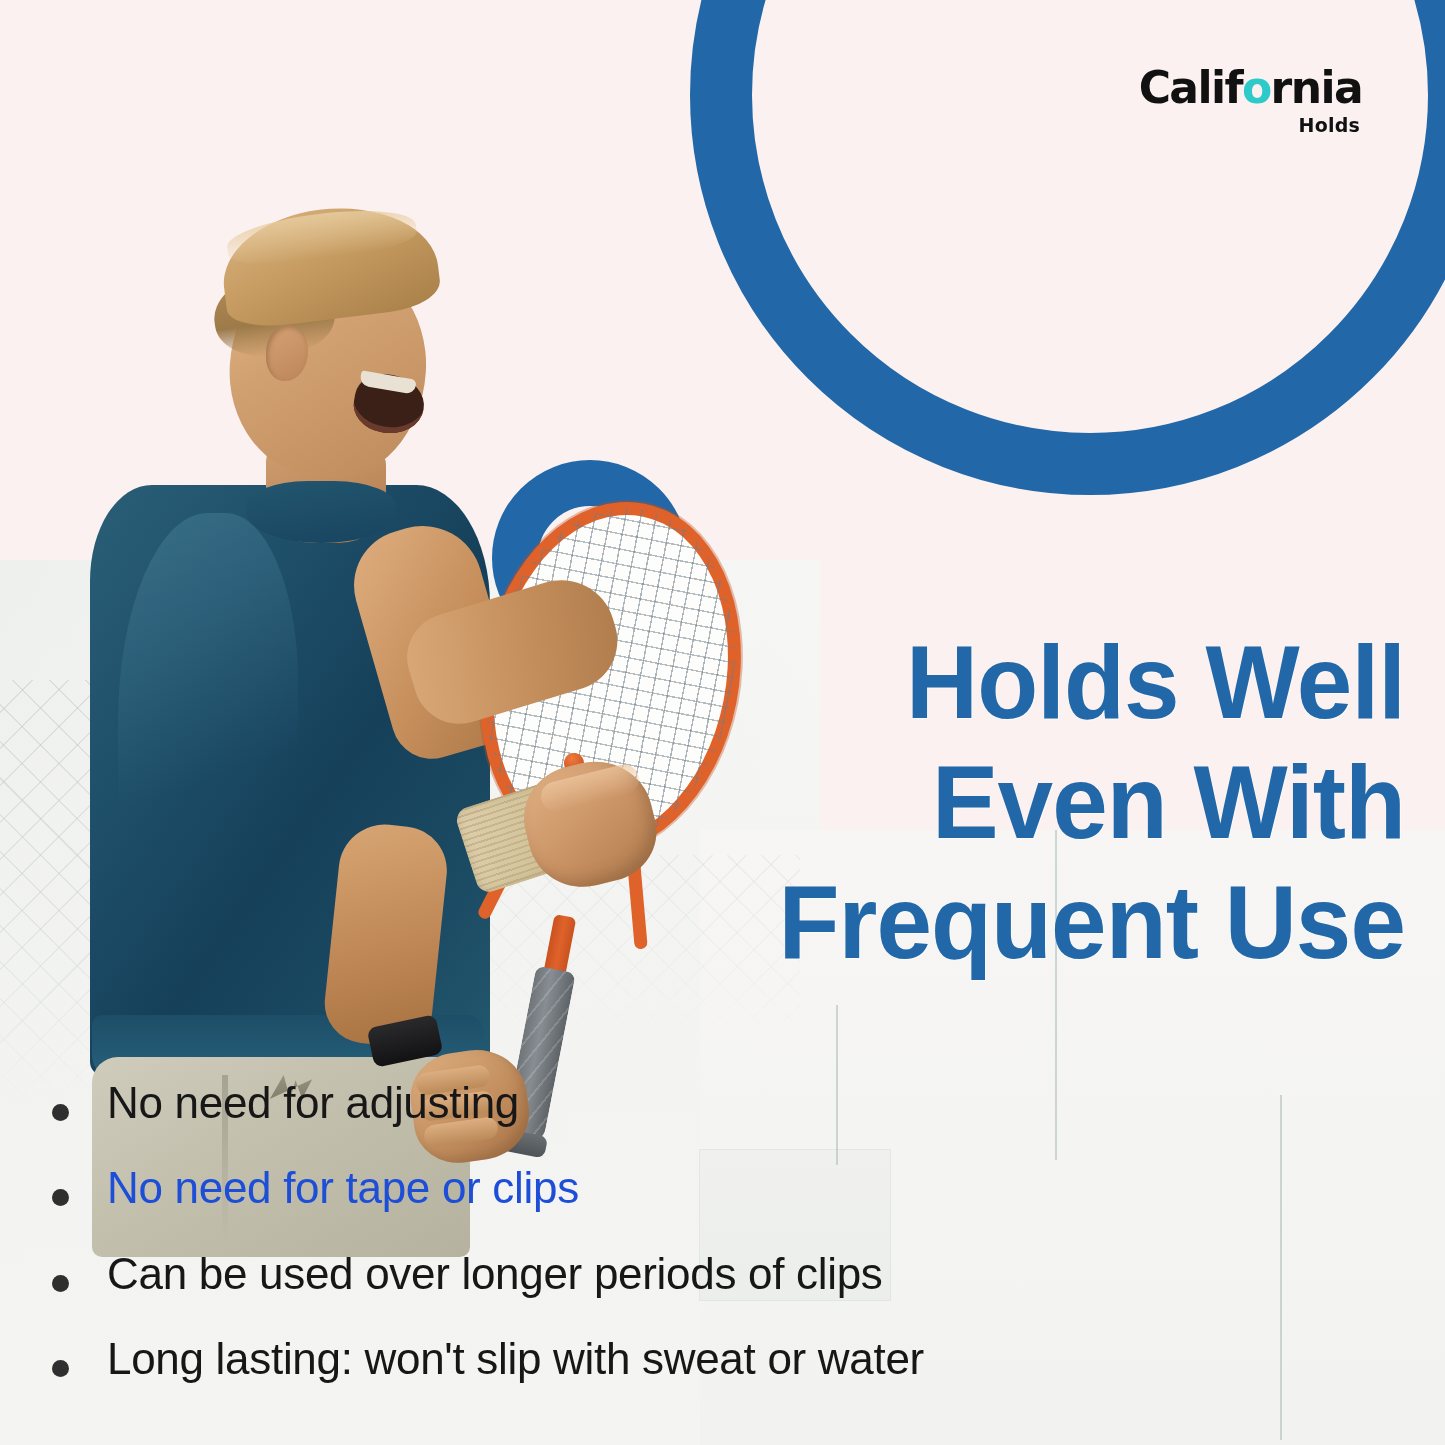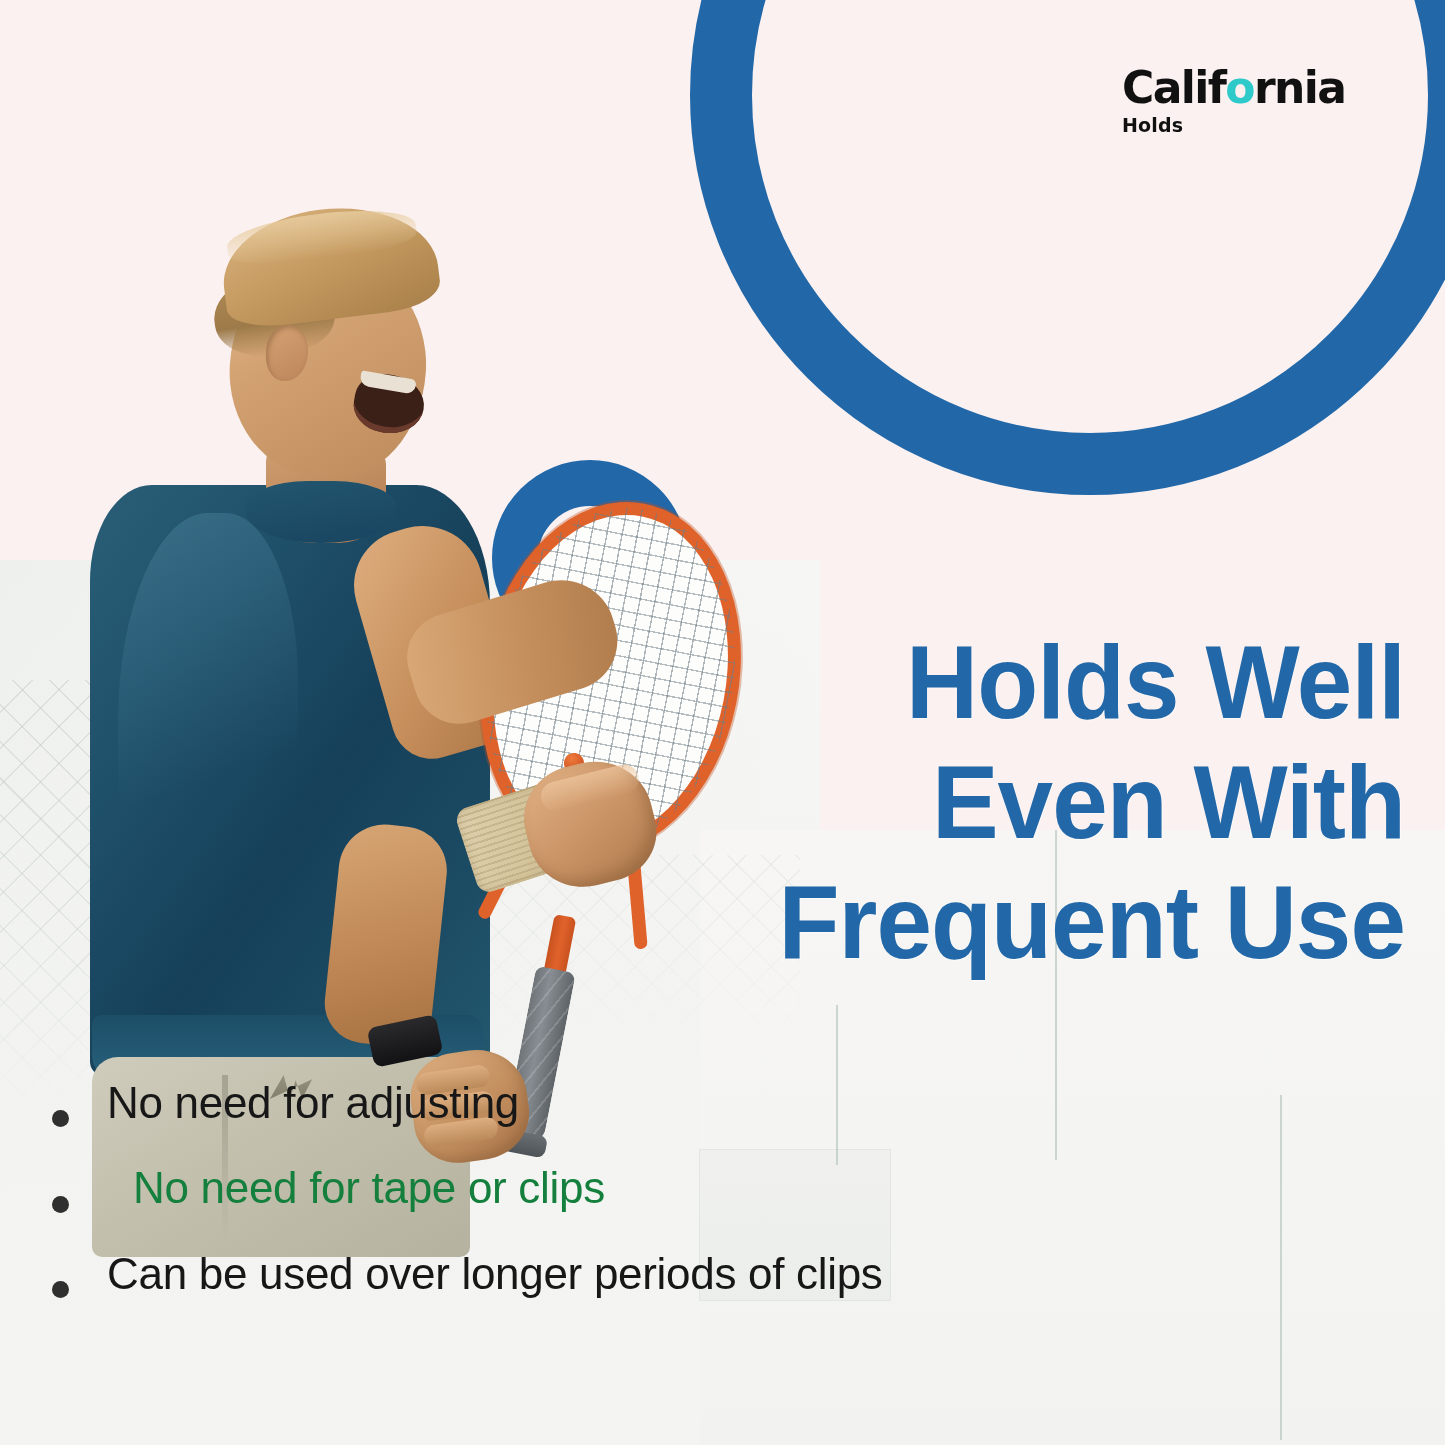--- a/index.html
+++ b/index.html
@@ -269,20 +269,21 @@
       linear-gradient(90deg,#6f7479,#878d92 40%,#5e6367);
   }
   .grip-cap{
     position:absolute;left:128px;top:640px;width:48px;height:22px;border-radius:8px;
     background:linear-gradient(180deg,#6a6f74,#4e5357);
   }
 
   
   .logo{
     position:absolute;left:1122px;top:66px;width:240px;height:80px;
+    text-align:right;
   }
   .logo-main{
     font-family:"DejaVu Sans", sans-serif;
     font-weight:700;
     font-size:44px;
     letter-spacing:-1.6px;
     color:#111111;
     line-height:1;
     white-space:nowrap;
   }
@@ -311,21 +312,21 @@
     transform-origin:100% 50%;
     text-shadow:1px 1px 0 rgba(255,255,255,.55);
   }
   .headline .hl-line{display:block;white-space:nowrap;margin-bottom:16px;}
 
   
   .bullets{
     position:absolute;left:52px;top:1078px;width:1180px;
   }
   .bullet-row{
-    display:flex;align-items:flex-end;
+    display:flex;align-items:center;
     margin-bottom:36px;
   }
   .bullet-dot{
     width:17px;height:17px;border-radius:50%;
     background:#2f2f2f;
     margin-top:20px;margin-right:38px;flex:0 0 auto;
   }
   .bullet-text{
     font-family:"Liberation Sans", sans-serif;
     font-weight:400;
@@ -405,21 +406,25 @@
     <span class="hl-line">Frequent Use</span>
   </div>
 
   <div class="bullets">
     <div class="bullet-row">
       <span class="bullet-dot" style="background: rgb(47, 47, 47);"></span>
       <span class="bullet-text" style="color: rgb(23, 23, 23);">No need for adjusting</span>
     </div>
     <div class="bullet-row">
       <span class="bullet-dot" style="background: rgb(47, 47, 47);"></span>
-      <span class="bullet-text" style="color: #15803d; margin-left: 26px;">No need for tape or clips</span>
+      <span class="bullet-text" style="color: #1d4ed8;">No need for tape or clips</span>
     </div>
     <div class="bullet-row">
       <span class="bullet-dot" style="background: rgb(47, 47, 47);"></span>
       <span class="bullet-text" style="color: rgb(23, 23, 23);">Can be used over longer periods of clips</span>
     </div>
+    <div class="bullet-row">
+      <span class="bullet-dot" style="background: rgb(47, 47, 47);"></span>
+      <span class="bullet-text" style="color: rgb(23, 23, 23);">Long lasting: won't slip with sweat or water</span>
+    </div>
   </div>
 
 </div>
 
 </body></html>

